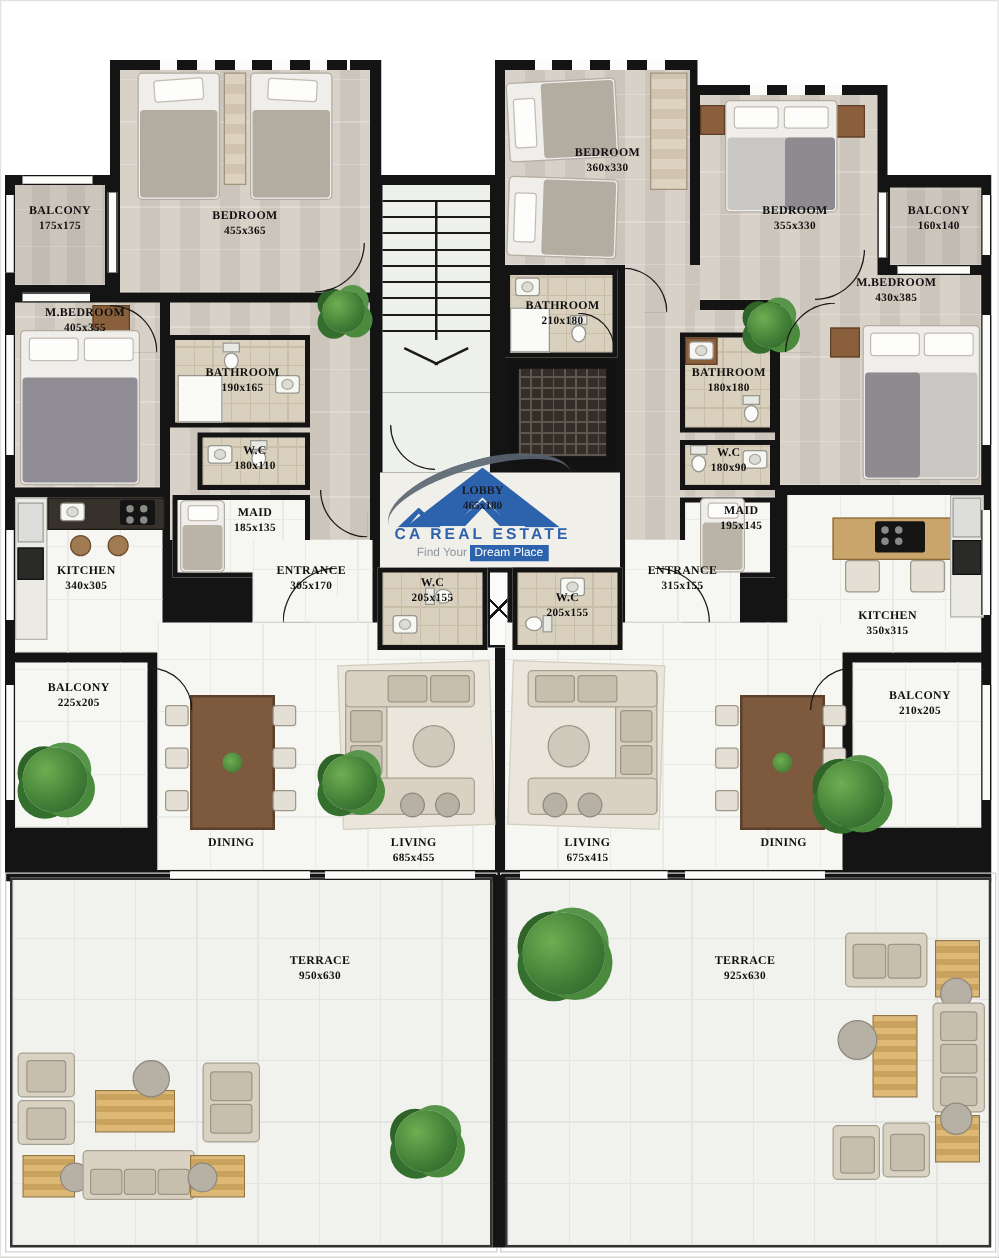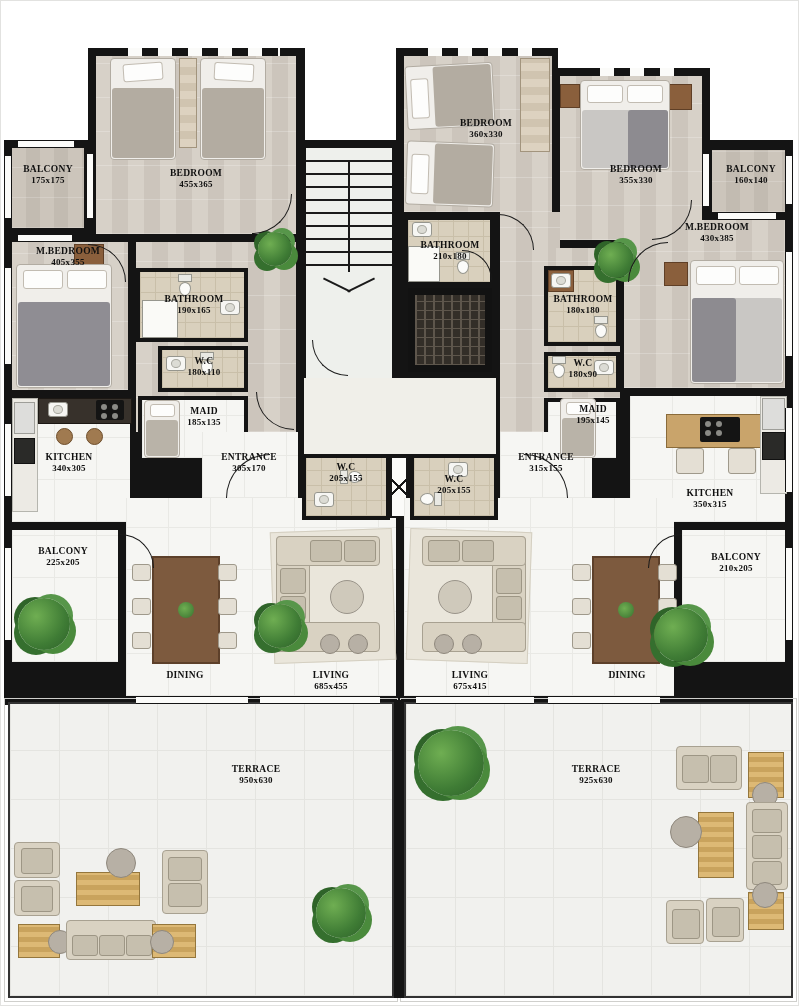--- a/index.html
+++ b/index.html
@@ -448,14 +448,29 @@
     <span class="dim">675x415</span>
   </div>
   <div class="lbl" style="left:578px;top:670px;width:98px">
     <span>DINING</span>
   </div>
   <div class="lbl" style="left:540px;top:764px;width:112px">
     <span>TERRACE</span>
     <span class="dim">925x630</span>
   </div>
 
+  <div class="logo" style="left:300px;top:366px;width:172px;height:86px">
+    <div class="swoosh" style="left:8px;top:2px;width:152px;height:56px"></div>
+    <div class="chv" style="left:24px;top:8px;width:124px;height:48px"></div>
+    <div class="chv" style="left:45px;top:22px;width:82px;height:33px"></div>
+    <div class="chv" style="left:61px;top:34px;width:50px;height:21px"></div>
+    <div class="chv" style="left:18px;top:40px;width:34px;height:16px"></div>
+    <div class="lobbytxt" style="top:22px">
+      <span>LOBBY</span>
+      <span style="display:block;font-size:9px">465x180</span>
+    </div>
+    <div class="brand" style="top:54px">CA REAL ESTATE</div>
+    <div class="tagline" style="top:71px">
+      <span>Find Your</span><span class="tg-hl">Dream Place</span>
+    </div>
+  </div>
 
 </div>
 
 </body></html>

